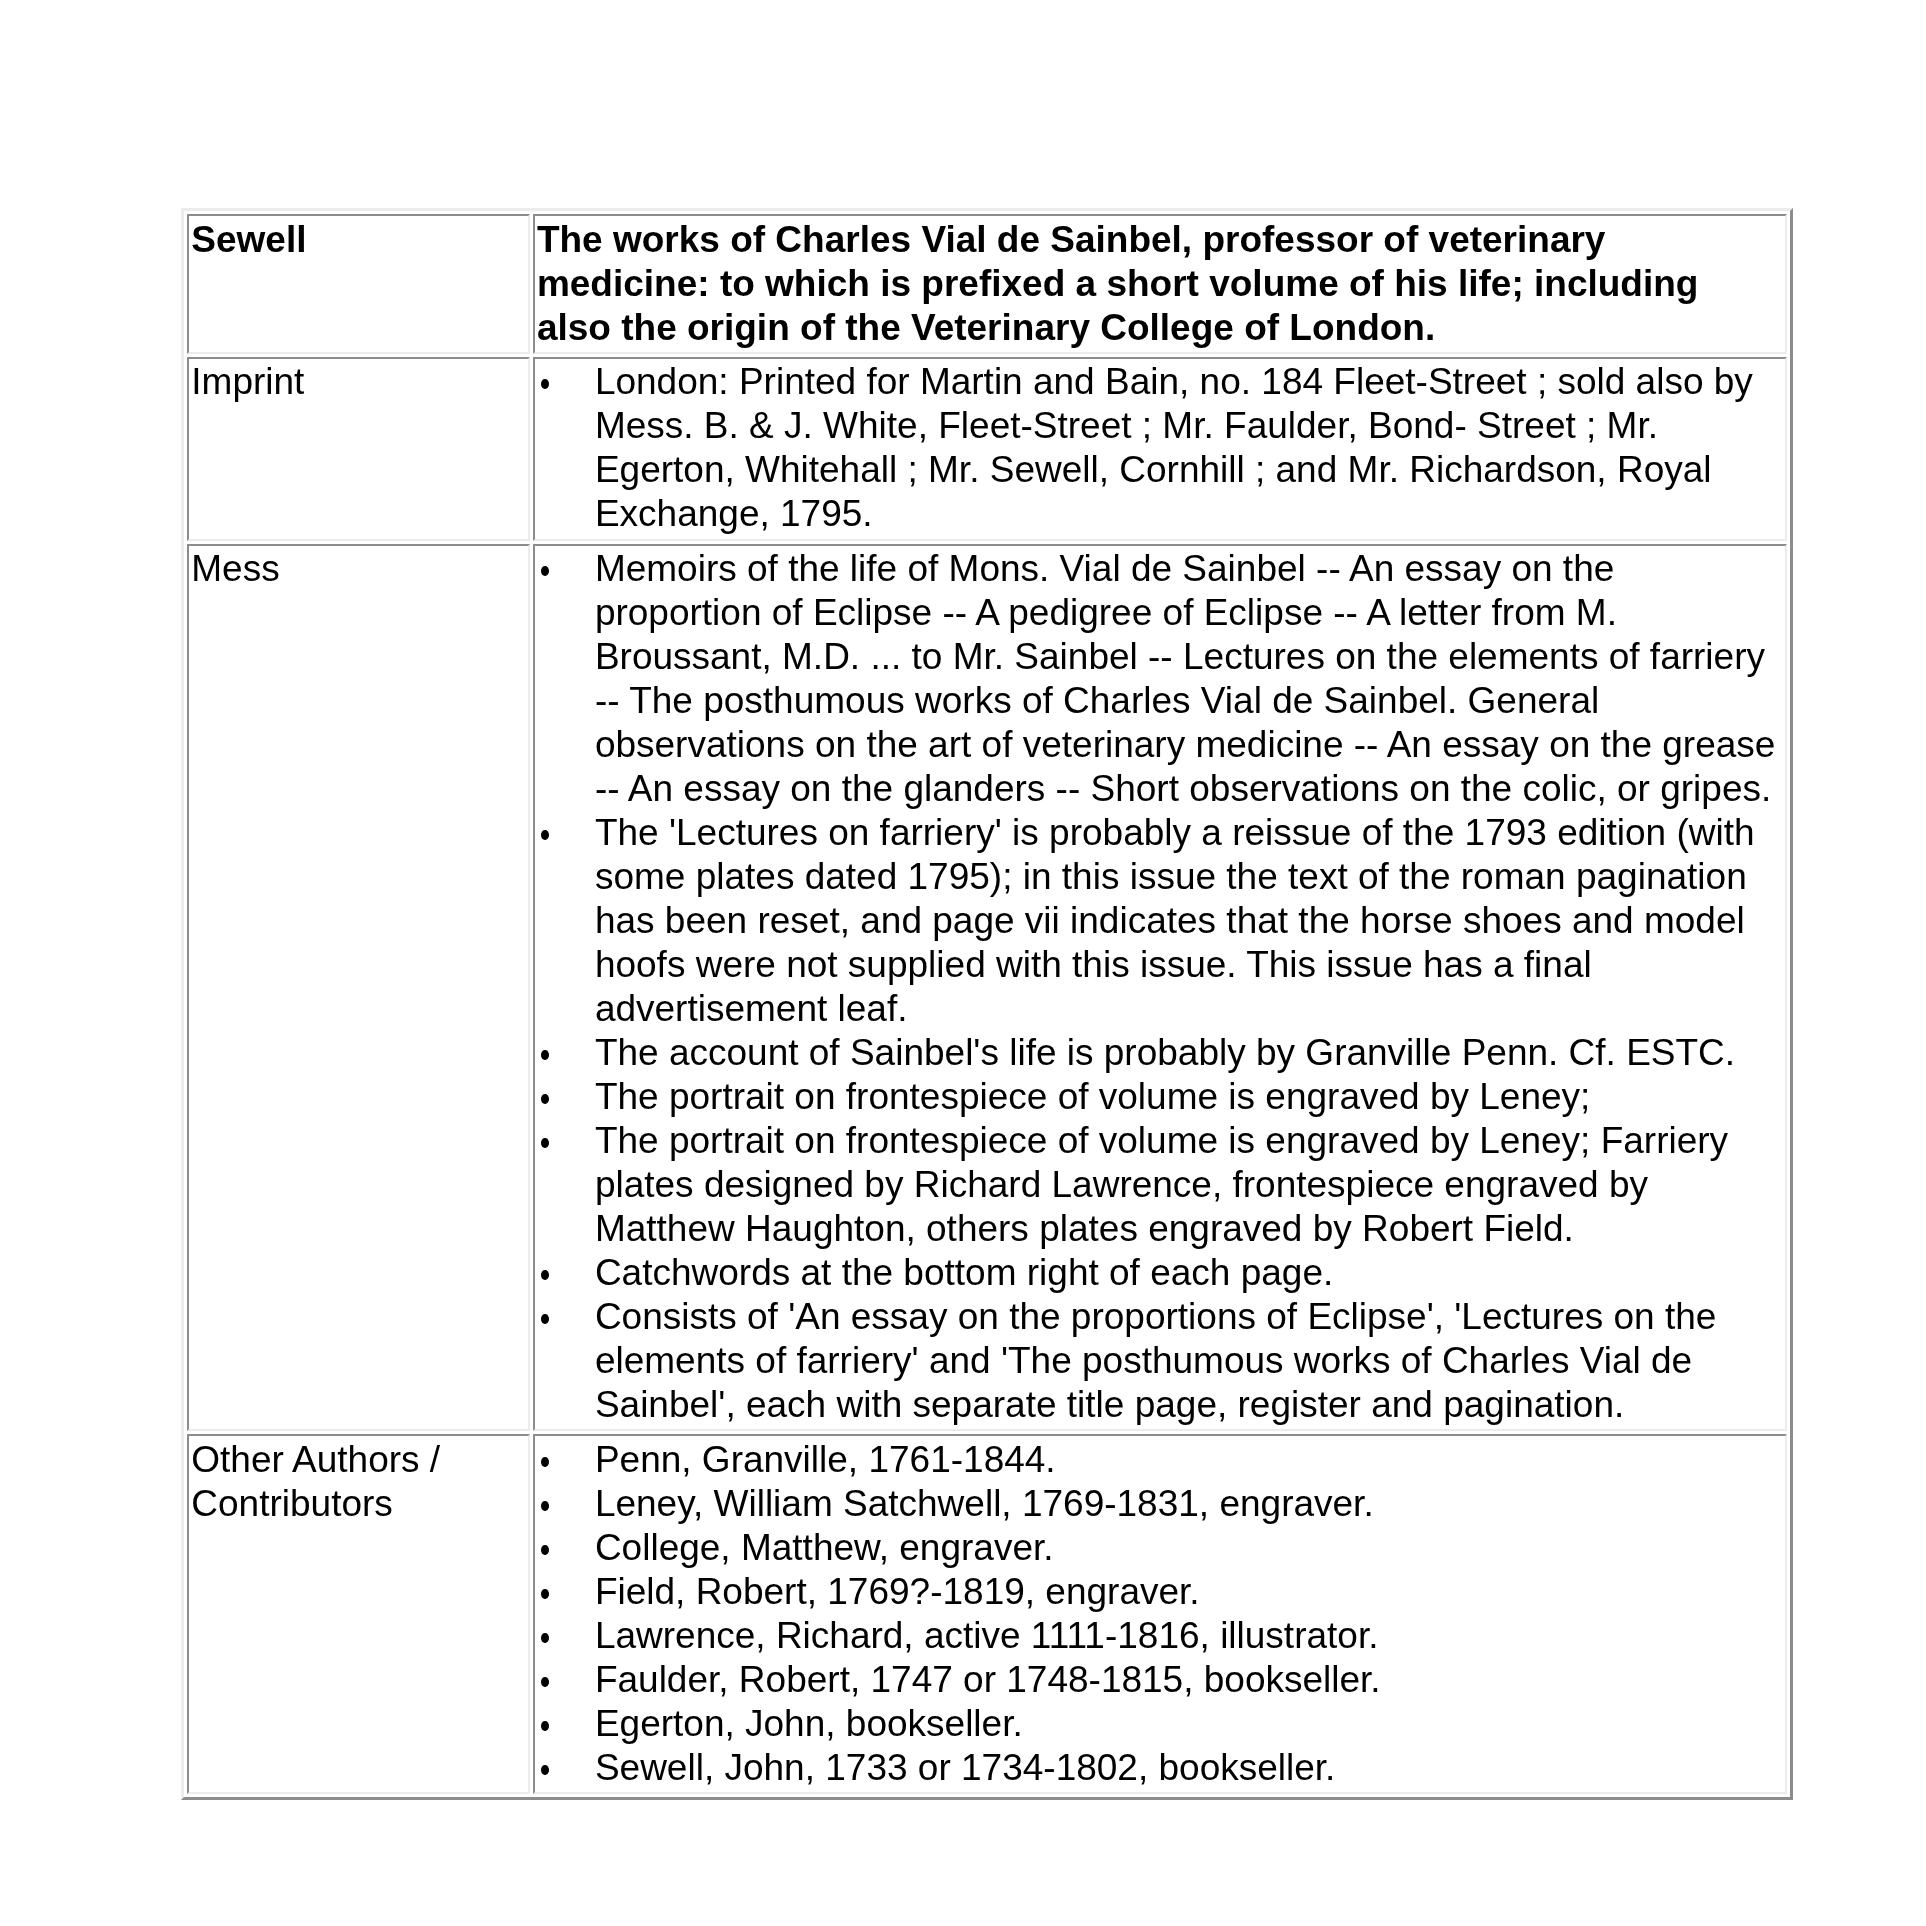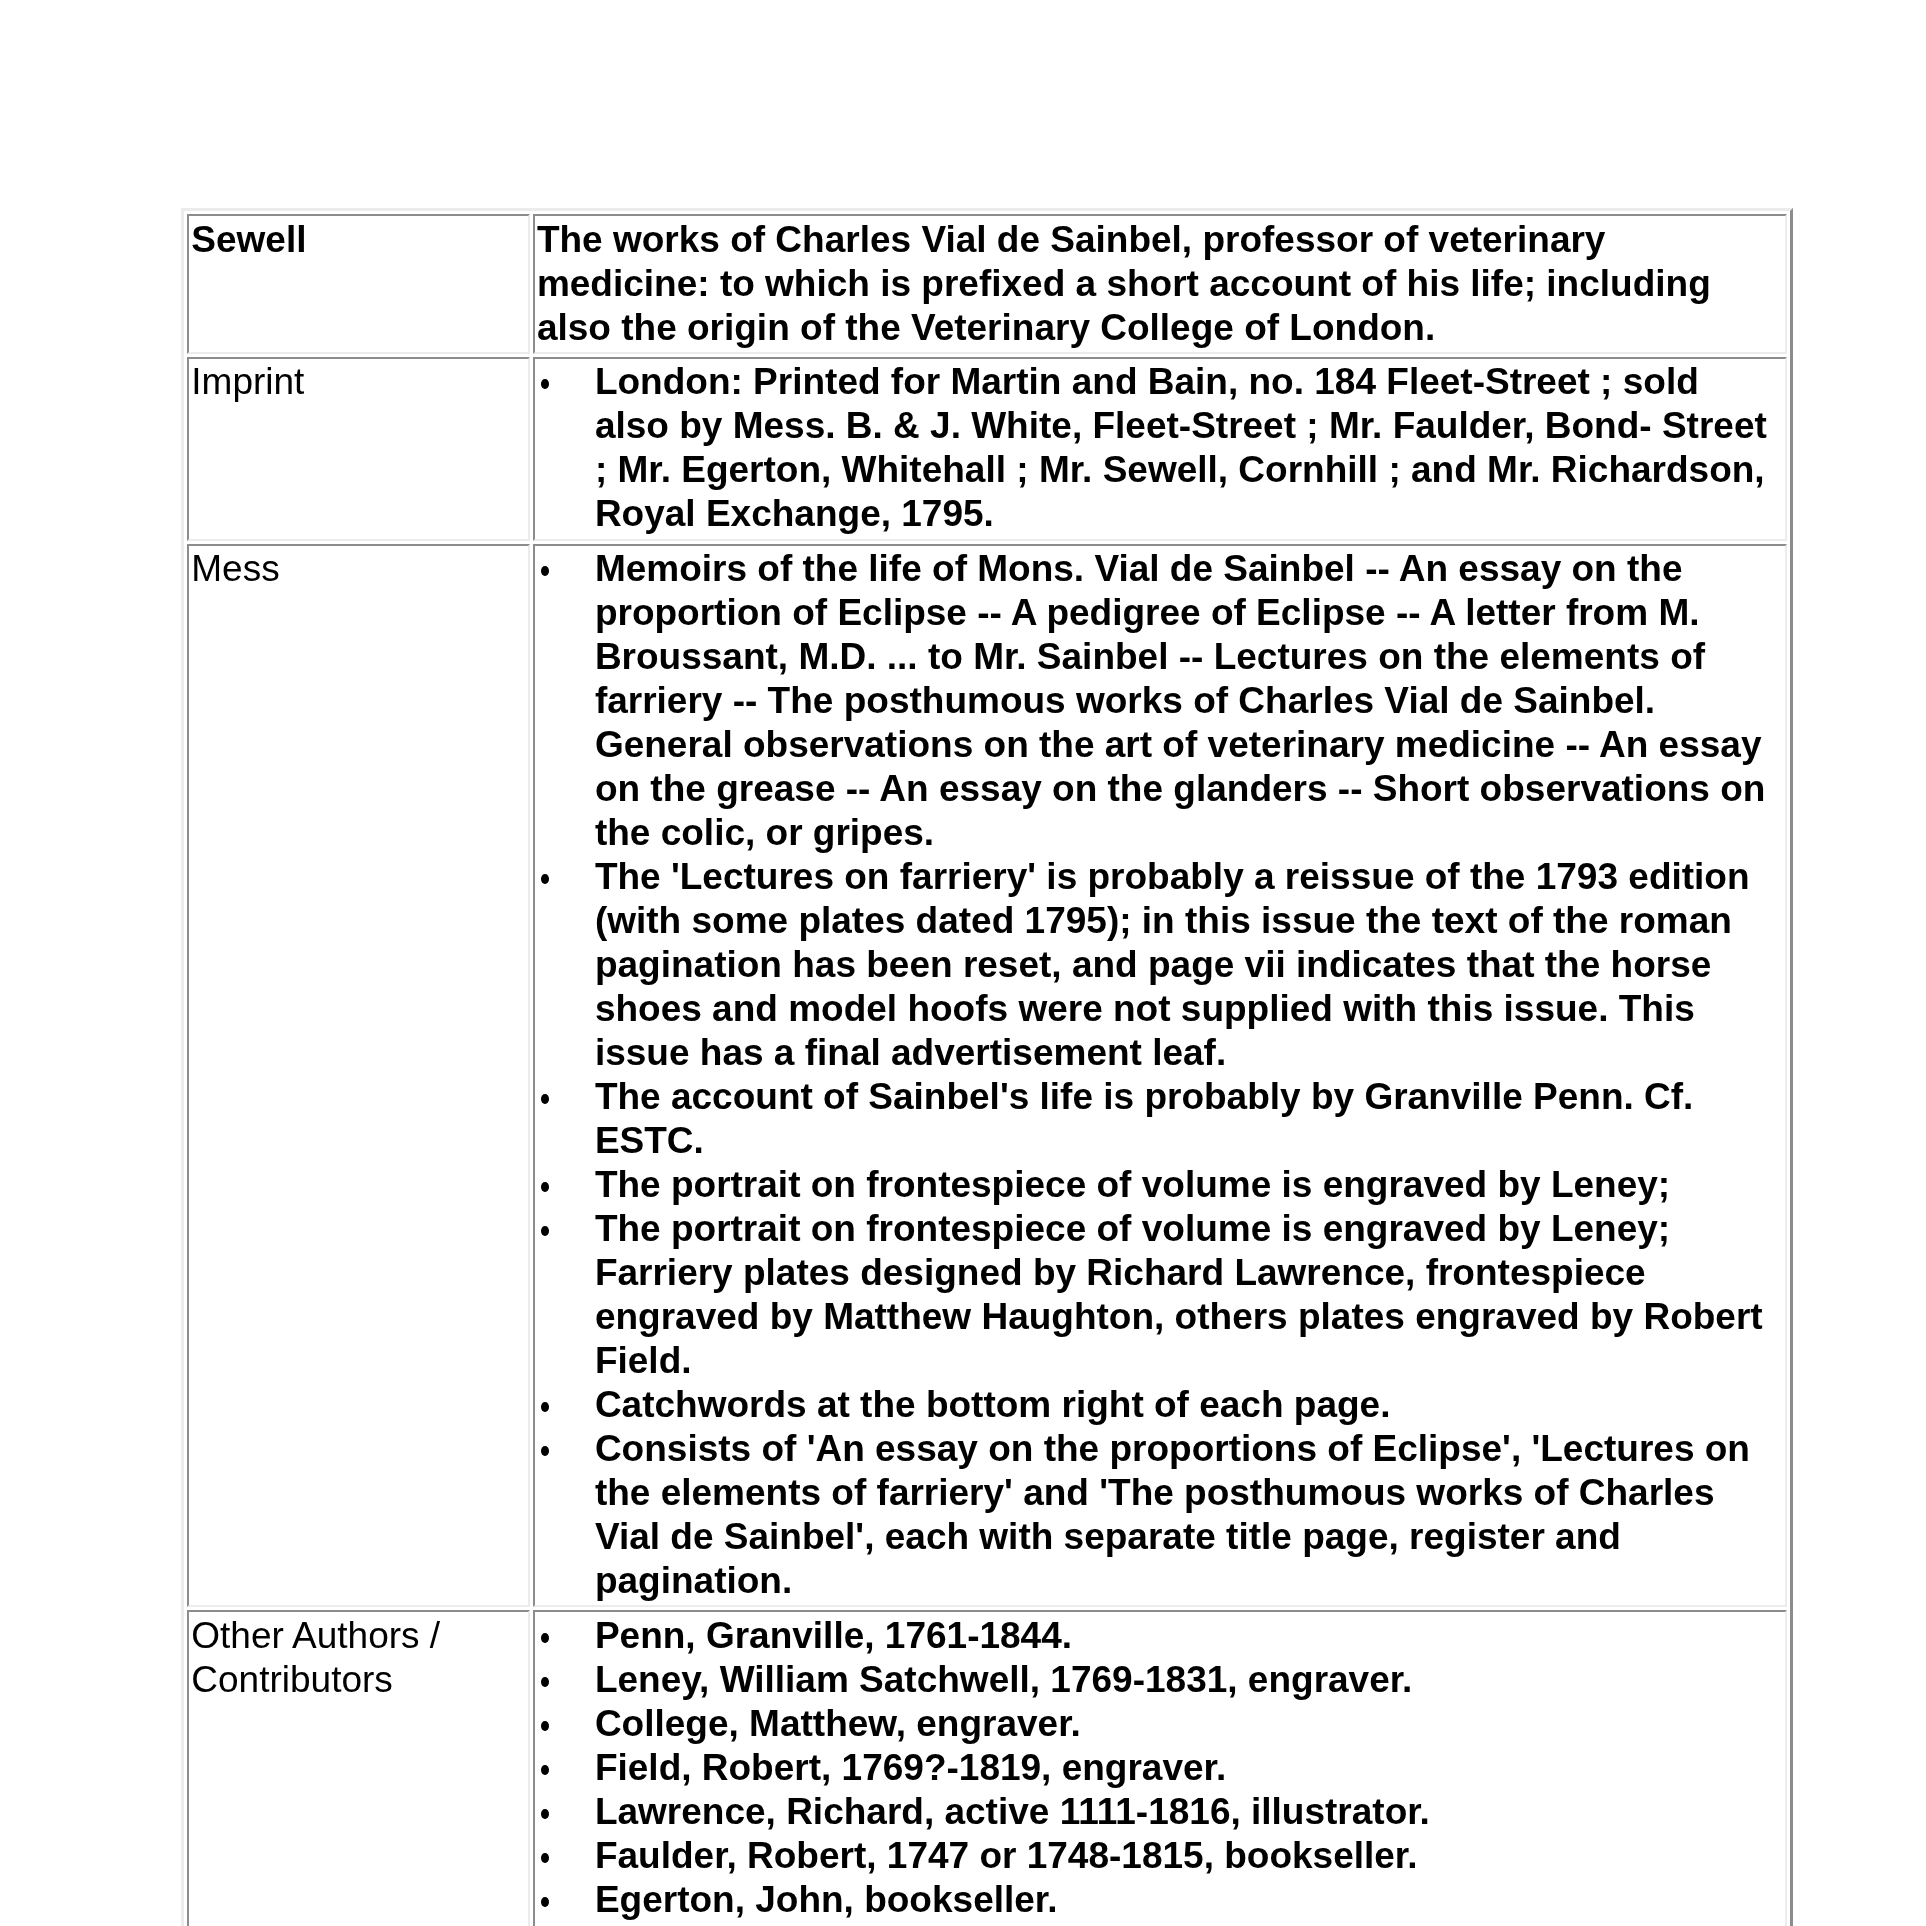--- a/index.html
+++ b/index.html
@@ -33,21 +33,20 @@
     border-width: 2.3px;
     border-color: #8c8c8c #ececec #ececec #8c8c8c;
     vertical-align: top;
     padding: 1.5px 2.3px 2.3px 2.3px;
   }
   .label-cell {
     width: 334px;
   }
   .value-cell {
     width: auto;
-    font-weight: bold;
   }
   .bold {
     font-weight: bold;
   }
   ul.vals {
     margin: 0;
     padding: 0 0 0 58px;
     list-style: none;
   }
   ul.vals li {
@@ -64,21 +63,21 @@
     background: #000;
   }
 </style>
 </head>
 <body>
 
 <table class="record-table">
   <tbody>
     <tr>
       <td class="label-cell bold">Sewell</td>
-      <td class="value-cell bold">The works of Charles Vial de Sainbel, professor of veterinary medicine: to which is prefixed a short account of his life; including also the origin of the Veterinary College of London.</td>
+      <td class="value-cell bold">The works of Charles Vial de Sainbel, professor of veterinary medicine: to which is prefixed a short volume of his life; including also the origin of the Veterinary College of London.</td>
     </tr>
     <tr>
       <td class="label-cell">Imprint</td>
       <td class="value-cell">
         <ul class="vals">
           <li>London: Printed for Martin and Bain, no. 184 Fleet-Street ; sold also by Mess. B. &amp; J. White, Fleet-Street ; Mr. Faulder, Bond- Street ; Mr. Egerton, Whitehall ; Mr. Sewell, Cornhill ; and Mr. Richardson, Royal Exchange, 1795.</li>
         </ul>
       </td>
     </tr>
     <tr>

